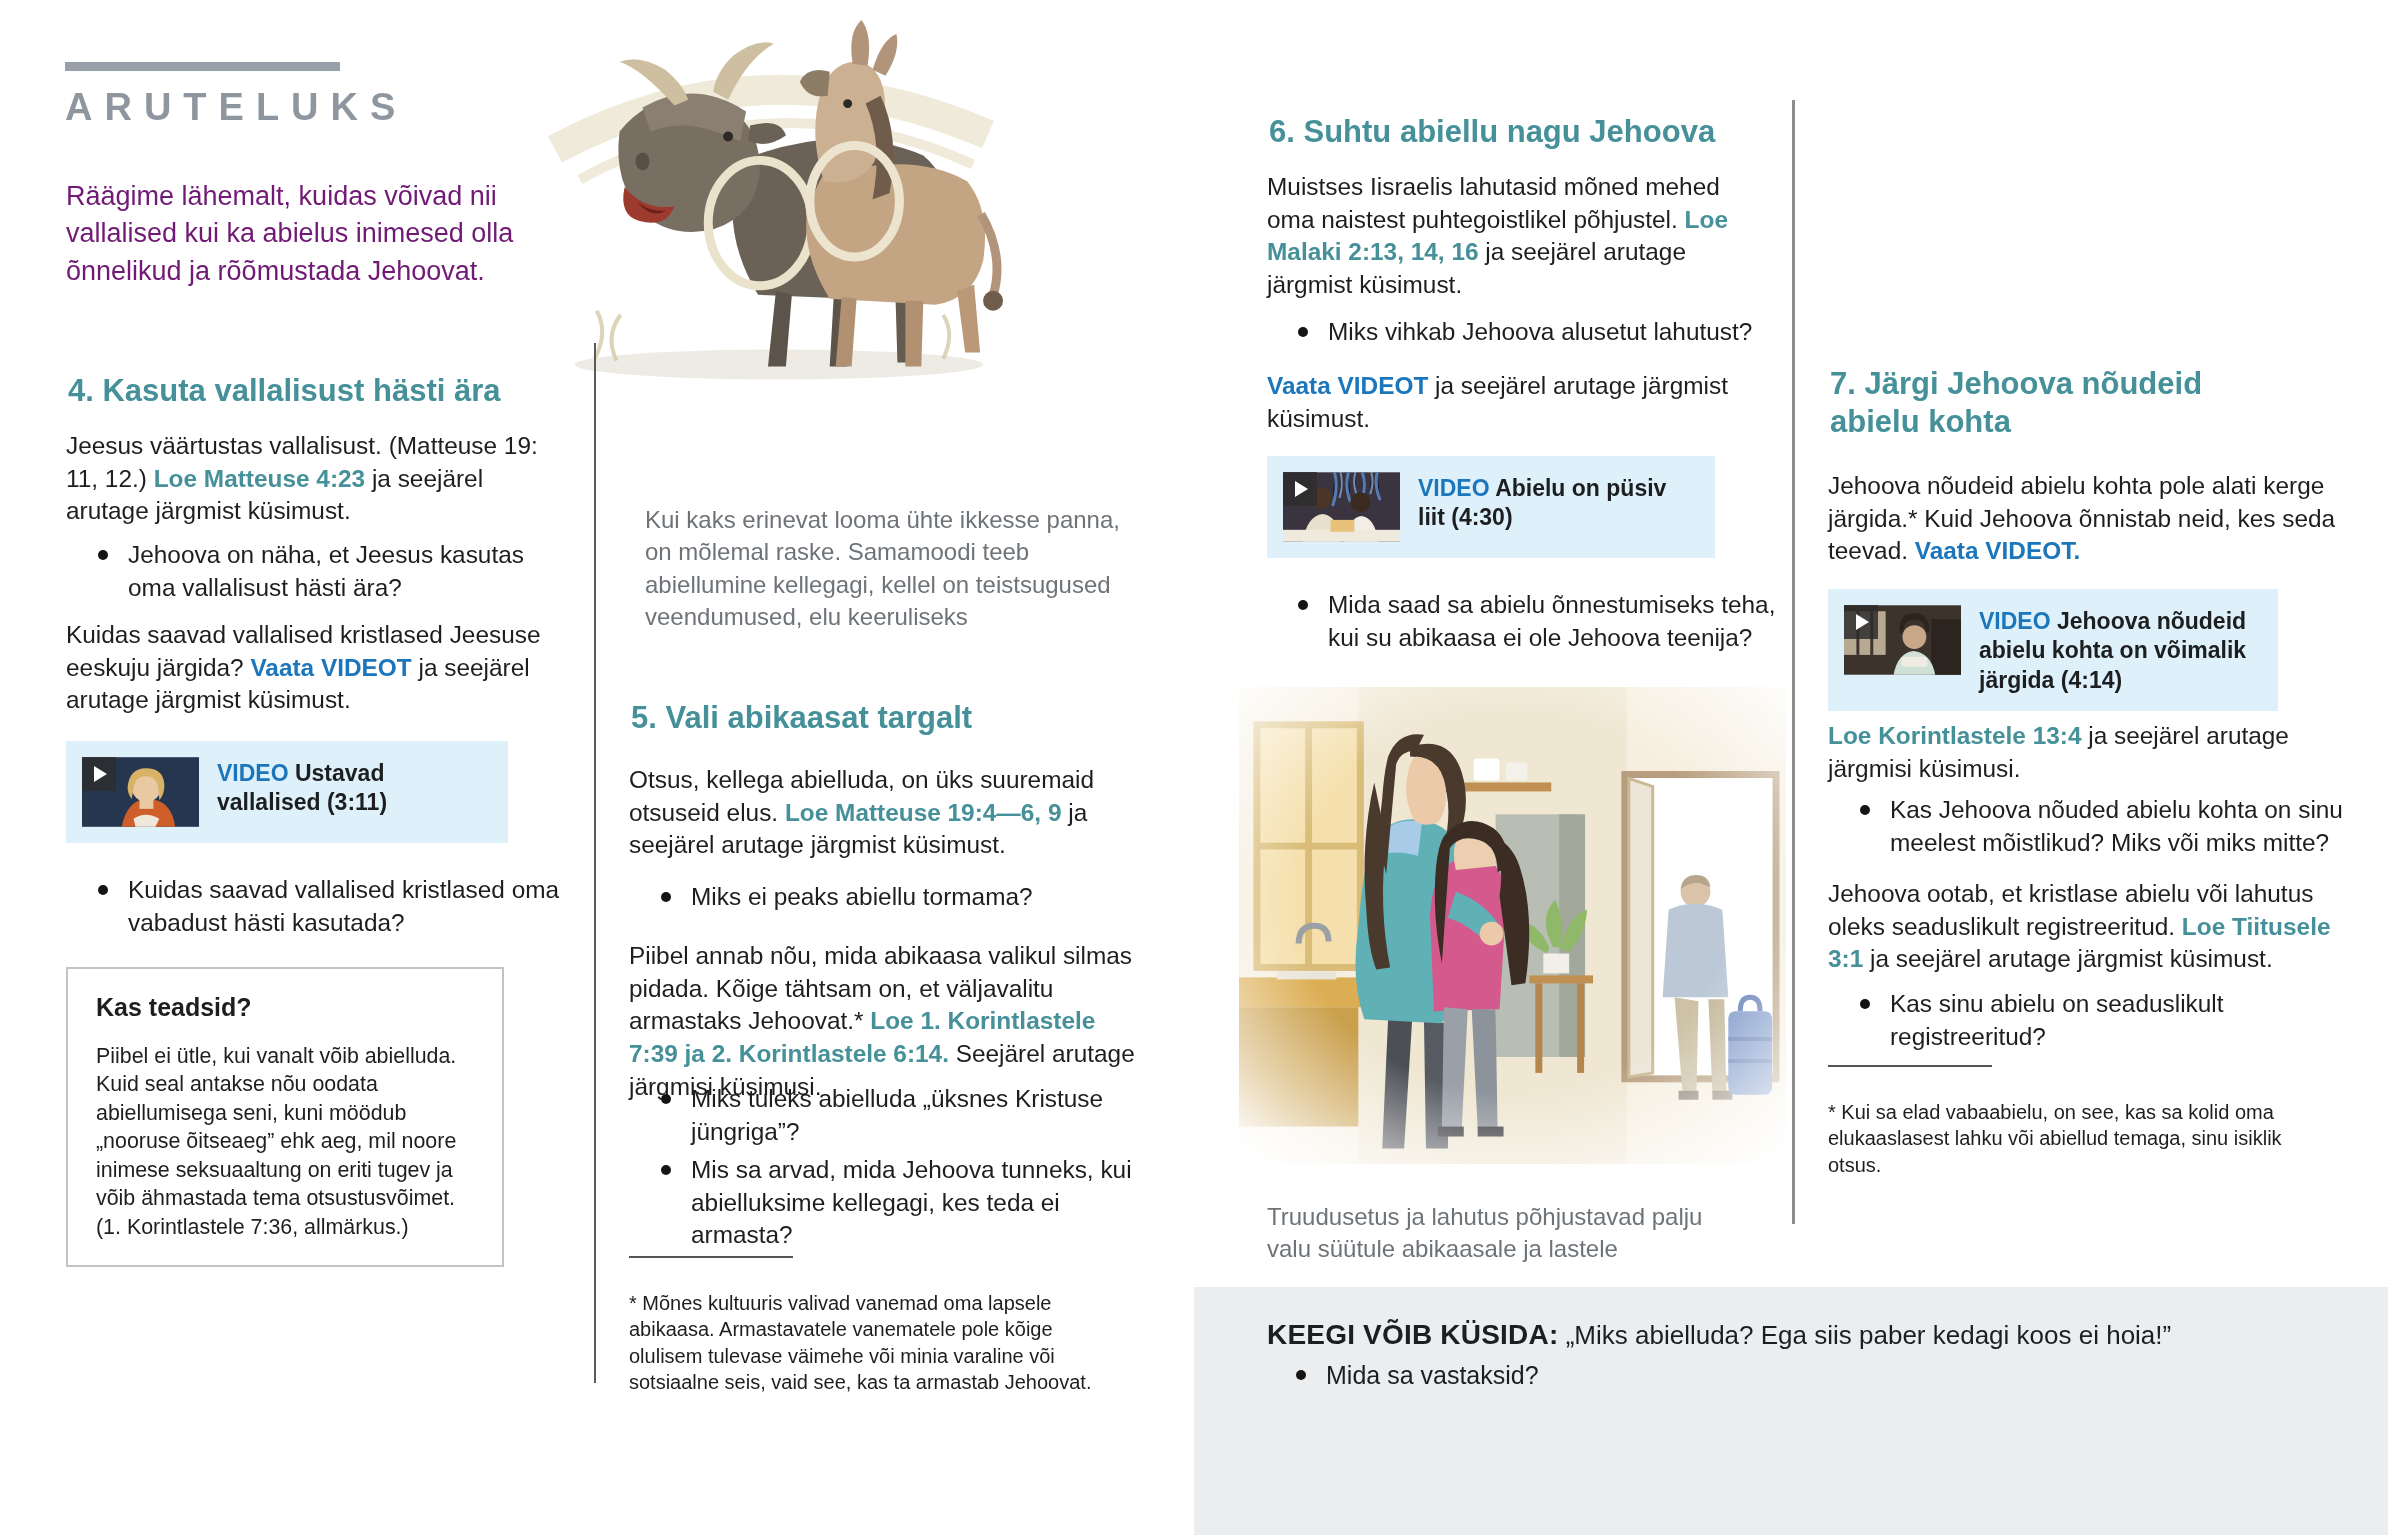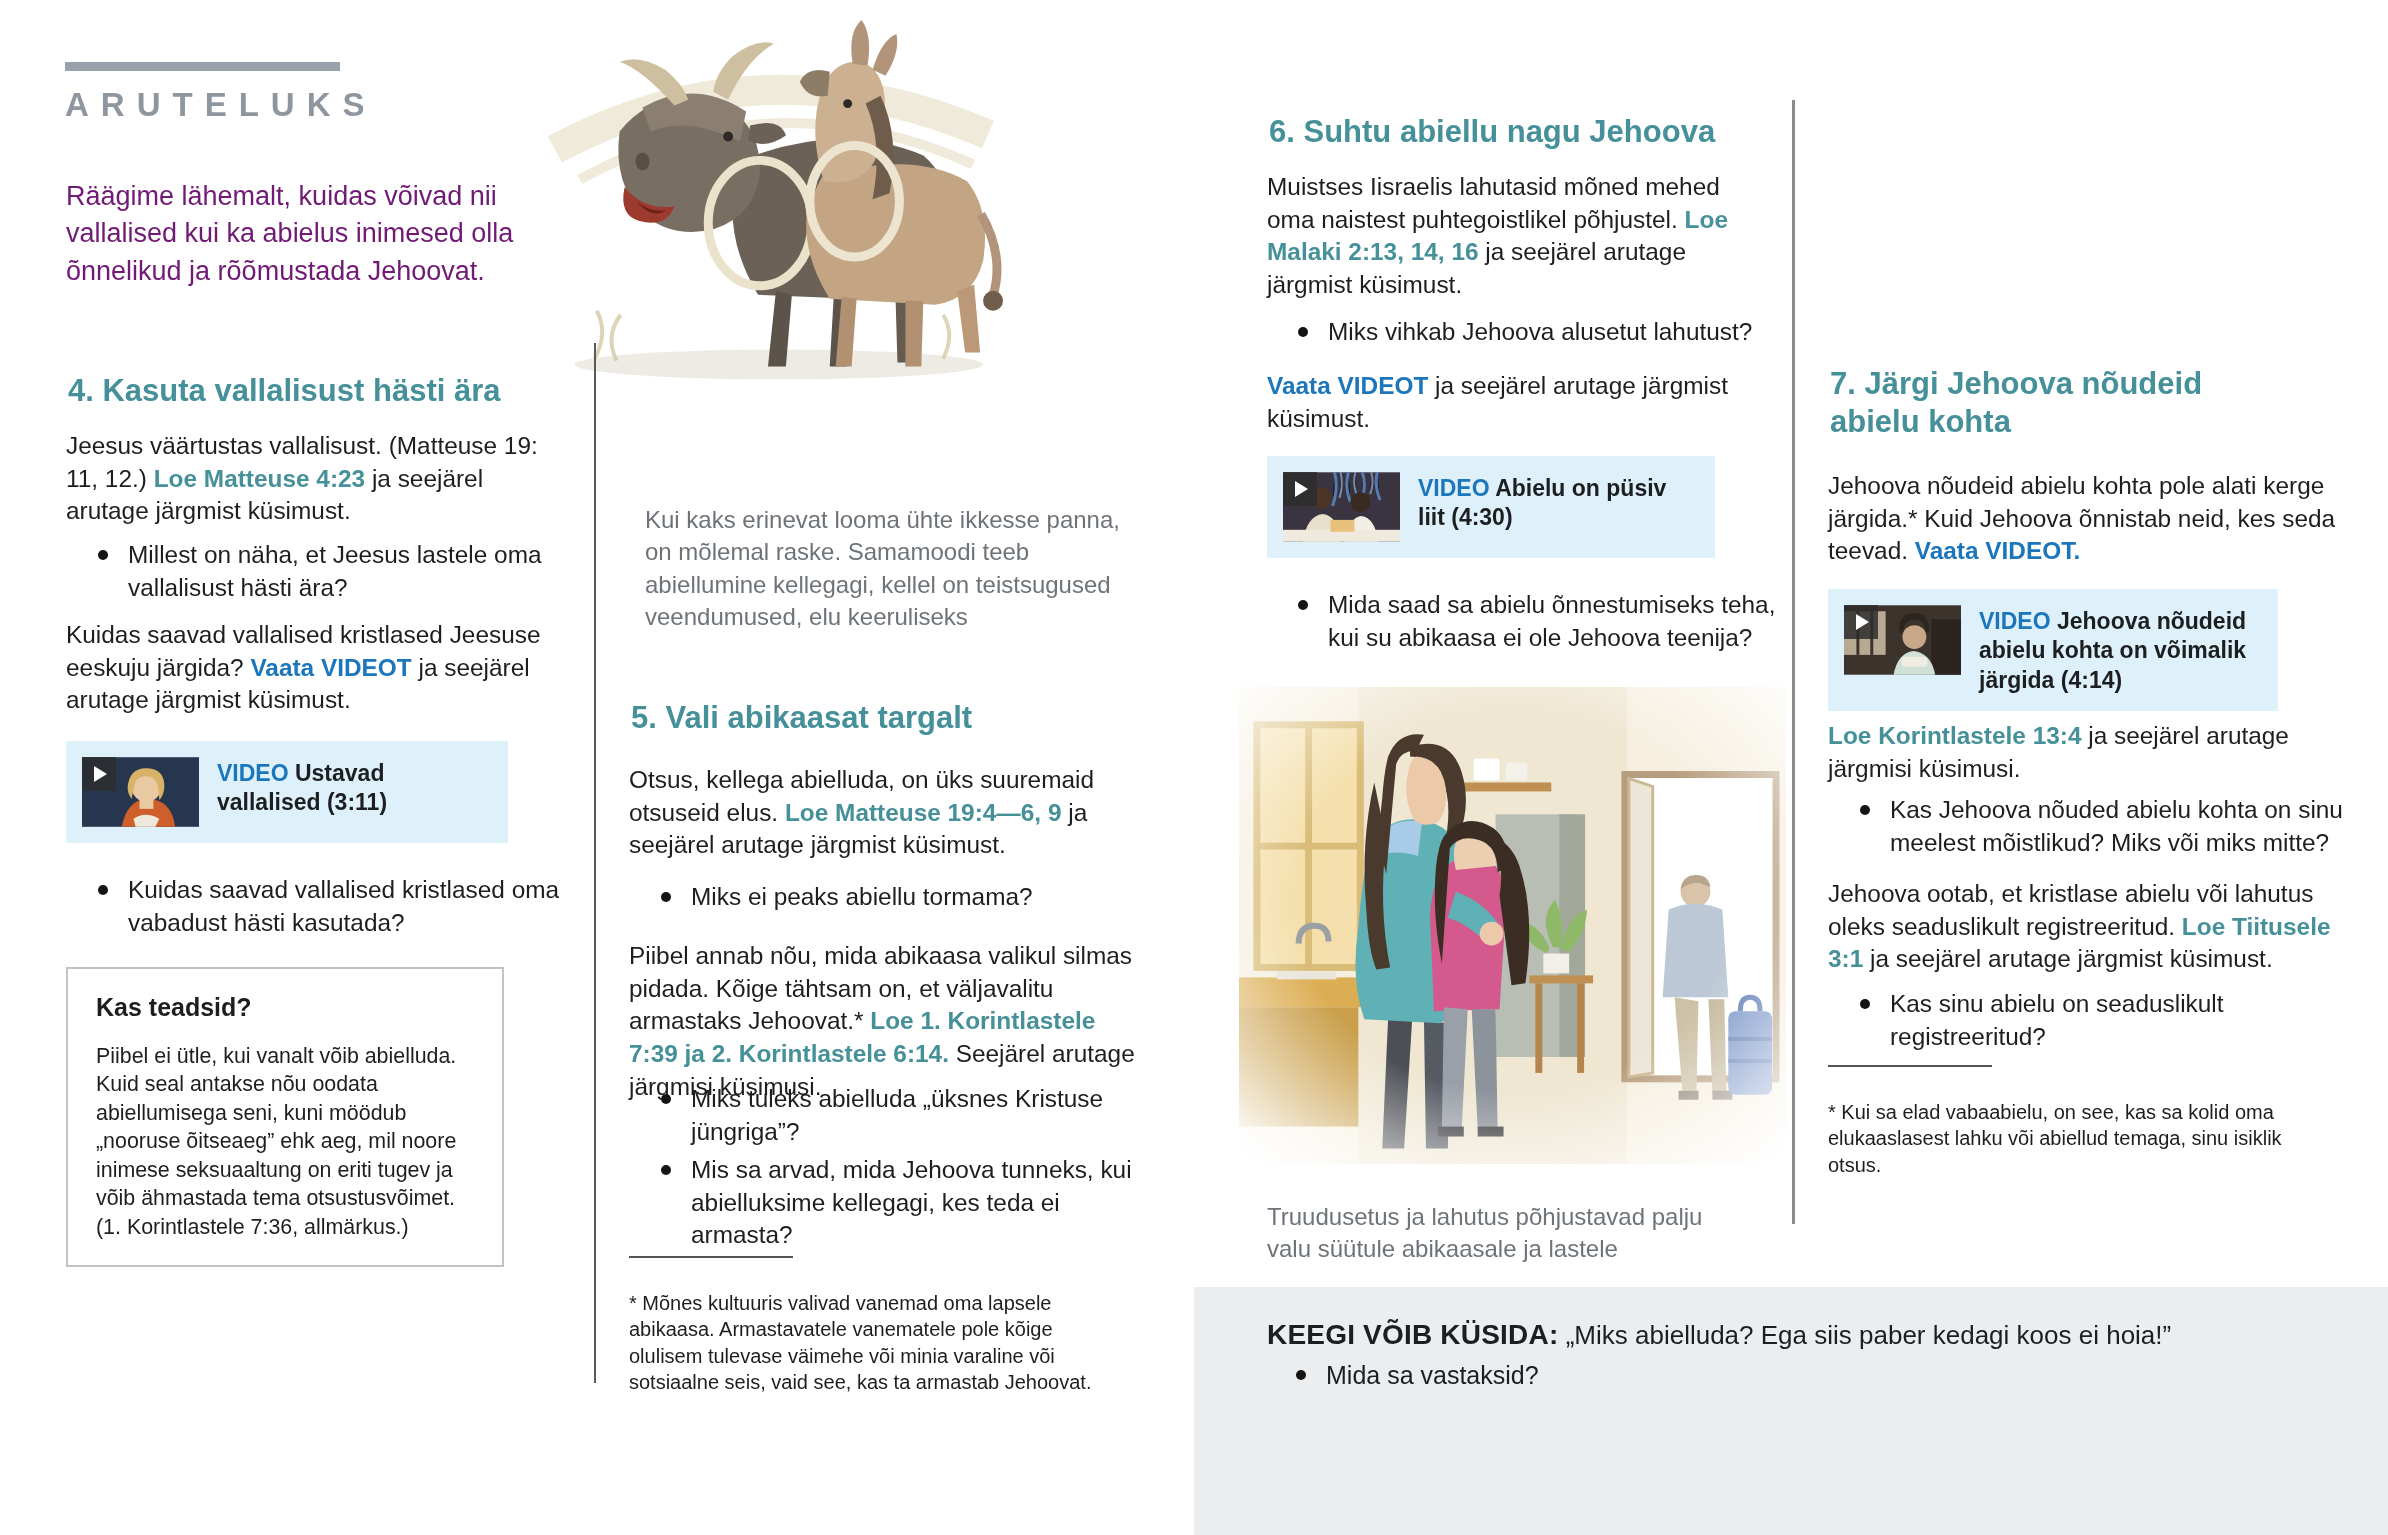--- a/index.html
+++ b/index.html
@@ -1,21 +1,21 @@
 <!DOCTYPE html>
 <html><head>
 <meta charset="utf-8">
 <style>
   html,body{margin:0;padding:0;background:#ffffff;}
   .page{position:relative;width:2388px;height:1535px;background:#ffffff;overflow:hidden;
         font-family:"Liberation Sans","DejaVu Sans",sans-serif;color:#1c1e20;}
   .abs{position:absolute;}
   
   .kicker-bar{height:9px;background:#98a1a9;}
-  .kicker{font-size:33px;font-weight:bold;letter-spacing:12px;color:#8e97a0;}
+  .kicker{font-size:38px;font-weight:bold;letter-spacing:12px;color:#8e97a0;}
   .intro{font-size:27px;line-height:1.38;color:#701a75;}
   
   .section-heading{font-size:31px;line-height:1.22;font-weight:bold;color:#459099;margin:2px;}
   .para{font-size:24.4px;line-height:1.34;margin:0;}
   .link-teal{color:#459099;font-weight:bold;cursor:pointer;}
   .link-blue{color:#1b76bc;font-weight:bold;cursor:pointer;}
   .bullet{display:flex;align-items:flex-start;font-size:24.4px;line-height:1.34;}
   .dot{flex:none;width:10px;height:10px;border-radius:50%;background:#141414;margin:11px 20px 0 0;}
   
   .video-box{background:#def0fa;display:flex;gap:18px;padding:16px;box-sizing:border-box;cursor:pointer;}
@@ -94,21 +94,21 @@
     </svg>
   </div>
 
   <div class="divider abs" style="left:594px;top:343px;width:2px;height:1040px;"></div>
   <div class="divider abs" style="left:1792px;top:100px;width:3px;height:1124px;background:#8c8c8c;"></div>
 
   <h2 class="section-heading abs" style="left:66px;top:370px;width:517px;">4. Kasuta vallalisust hästi ära</h2>
   <p class="para abs" style="left:66px;top:430px;width:502px;"><span>Jeesus väärtustas vallalisust. (Matteuse 19: 11, 12.) </span><span class="link-teal">Loe Matteuse 4:23</span><span> ja seejärel arutage järgmist küsimust.</span></p>
   <div class="bullet abs" style="left:98px;top:539px;width:468px;">
     <span class="dot"></span>
-    <span>Millest on näha, et Jeesus lastele oma vallalisust hästi ära?</span>
+    <span>Jehoova on näha, et Jeesus kasutas oma vallalisust hästi ära?</span>
   </div>
   <p class="para abs" style="left:66px;top:619px;width:493px;"><span>Kuidas saavad vallalised kristlased Jeesuse eeskuju järgida? </span><span class="link-blue">Vaata VIDEOT</span><span> ja seejärel arutage järgmist küsimust.</span></p>
 
   <div class="video-box abs" style="left:66px;top:741px;width:442px;">
     <div class="thumb">
       <svg viewBox="0 0 118 70">
         <rect width="118" height="70" fill="#2c3c55"></rect>
         <rect width="118" height="70" fill="#22304a" opacity="0.5"></rect>
         <path d="M40,70 q6,-28 26,-28 q24,0 28,28 z" fill="#cf5f2a"></path>
         <path d="M58,42 l14,0 0,10 -14,0 z" fill="#e9c9a2"></path>

